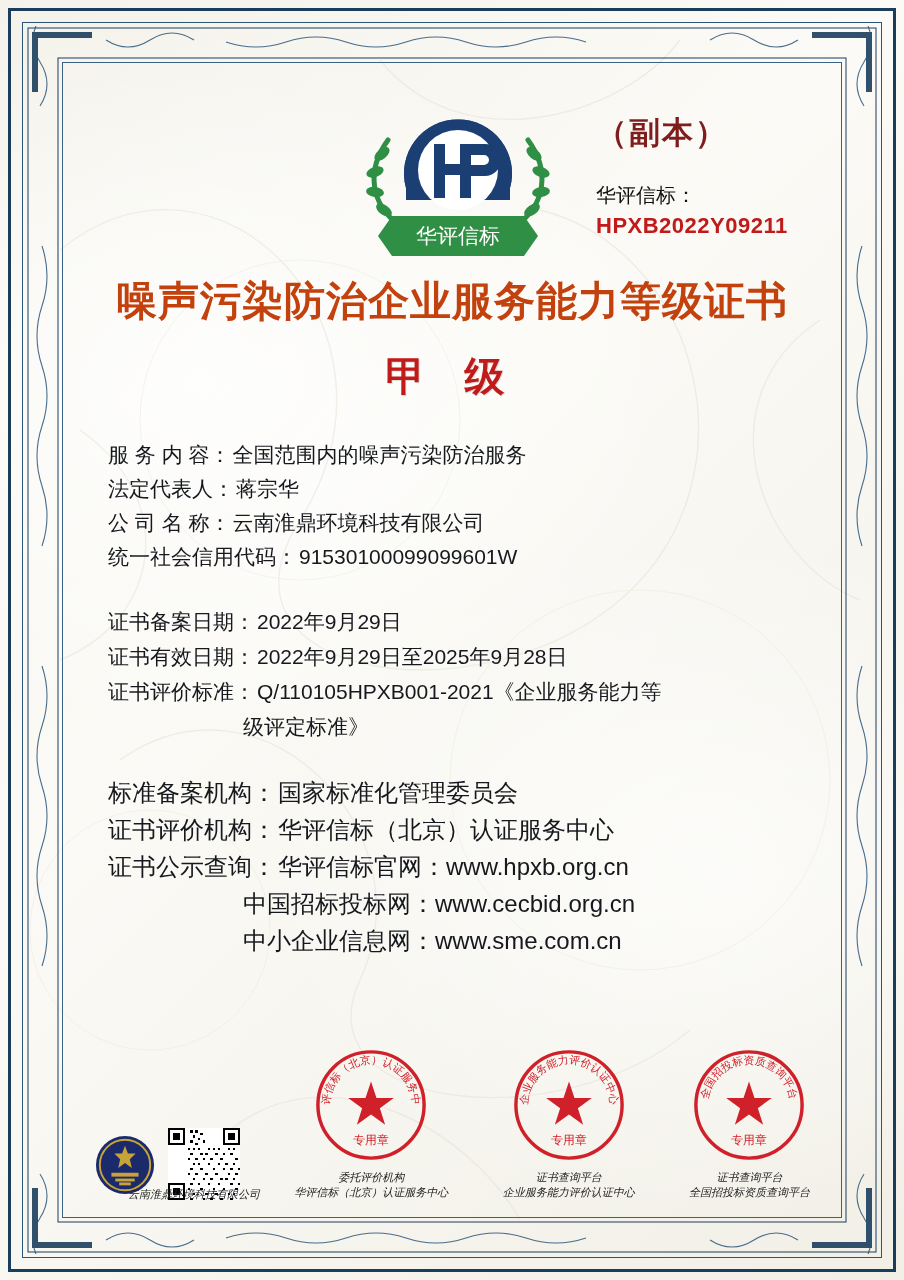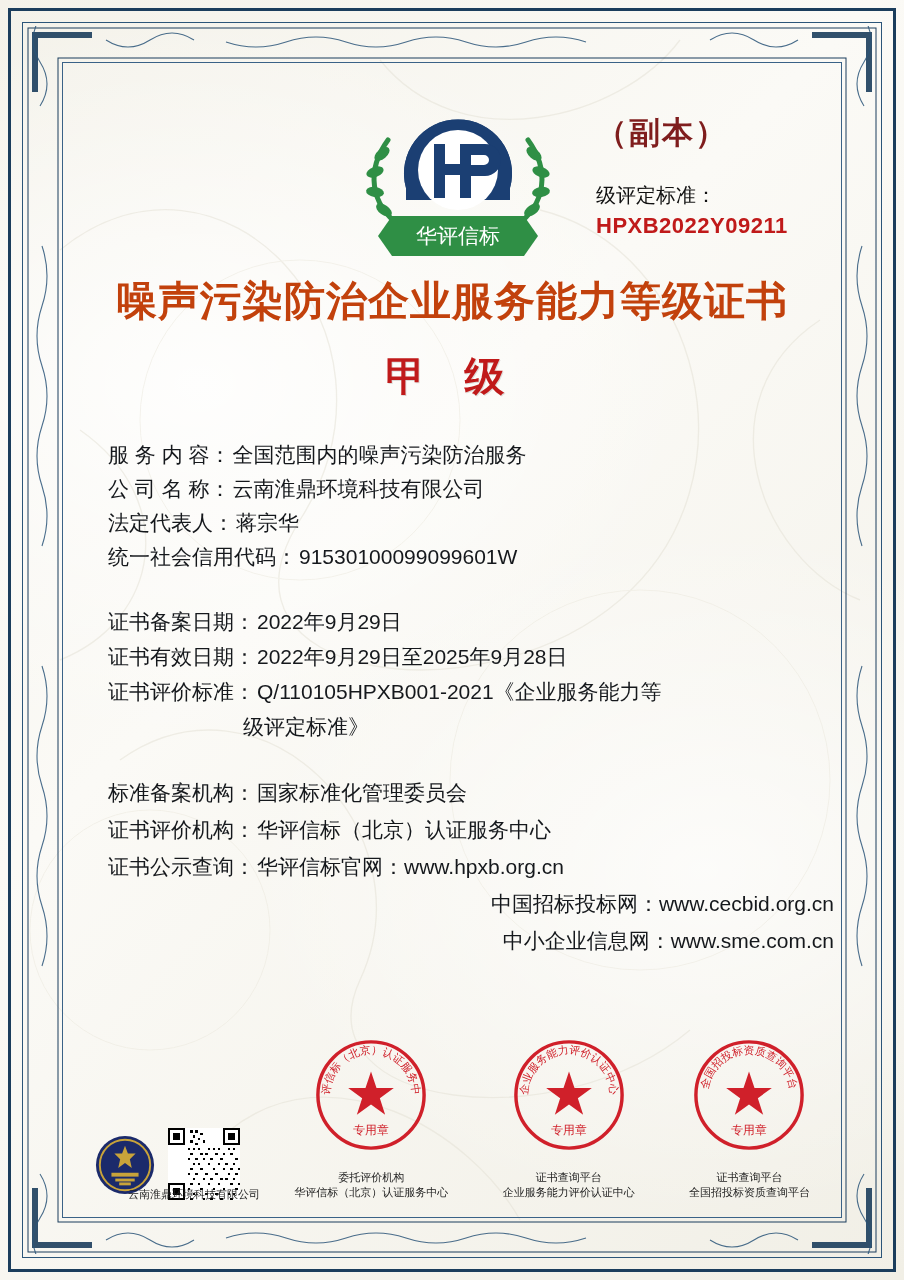--- a/index.html
+++ b/index.html
@@ -148,27 +148,26 @@
     color: #15181c;
     line-height: 35px;
   }
   .wrap-line {
     padding-left: 135px;
   }
 
   .group-3 {
     margin-top: 30px;
     padding-left: 38px;
-    font-size: 21px;
+    font-size: 24px;
     color: #15181c;
     line-height: 37px;
   }
   .group-3 .sub {
     padding-left: 135px;
-    text-align: right;
   }
 
   
   .footer {
     position: absolute;
     left: 0;
     bottom: 10px;
     width: 764px;
     display: flex;
     align-items: flex-end;
@@ -176,22 +175,23 @@
     padding: 0 24px;
     box-sizing: border-box;
   }
   .footer-item {
     text-align: center;
     font-size: 11px;
     color: #222;
     line-height: 15px;
   }
   .footer-caption {
-    margin-top: 12px;
+    margin-top: 2px;
     white-space: pre-line;
+    font-style: italic;
   }
   .emblem-badge {
     width: 62px;
     height: 62px;
     margin: 0 auto;
   }
   .qr {
     width: 72px;
     height: 72px;
     display: block;
@@ -297,40 +297,40 @@
           <rect x="112" y="56" width="11" height="54"></rect>
           <path d="M123,56 h14 a16,16 0 0 1 0,32 h-14 v-11 h13 a5,5 0 0 0 0,-10 h-13 z"></path>
         </g>
 
         <path d="M44,128 L176,128 L190,148 L176,168 L44,168 L30,148 Z" fill="#2f8f45"></path>
         <text x="110" y="155" font-size="21" fill="#ffffff" text-anchor="middle" font-family="'Liberation Sans', sans-serif">华评信标</text>
       </svg>
 
       <div class="copy-block">
         <div class="copy-title">（副本）</div>
-        <div class="cert-no-label">级评定标准：</div>
+        <div class="cert-no-label">华评信标：</div>
         <div class="cert-no-value">HPXB2022Y09211</div>
       </div>
     </div>
 
     <div class="doc-title">噪声污染防治企业服务能力等级证书</div>
     <div class="doc-grade">甲 级</div>
 
     <div class="field-block">
       <div class="field-row">
         <span class="field-label">服 务 内 容：</span>
         <span class="field-value">全国范围内的噪声污染防治服务</span>
       </div>
       <div class="field-row">
+        <span class="field-label">法定代表人：</span>
+        <span class="field-value">蒋宗华</span>
+      </div>
+      <div class="field-row">
         <span class="field-label">公 司 名 称：</span>
         <span class="field-value">云南淮鼎环境科技有限公司</span>
-      </div>
-      <div class="field-row">
-        <span class="field-label">法定代表人：</span>
-        <span class="field-value">蒋宗华</span>
       </div>
       <div class="field-row">
         <span class="field-label">统一社会信用代码：</span>
         <span class="field-value">91530100099099601W</span>
       </div>
     </div>
 
     <div class="group-2">
       <div class="field-row">
         <span class="field-label">证书备案日期：</span>

